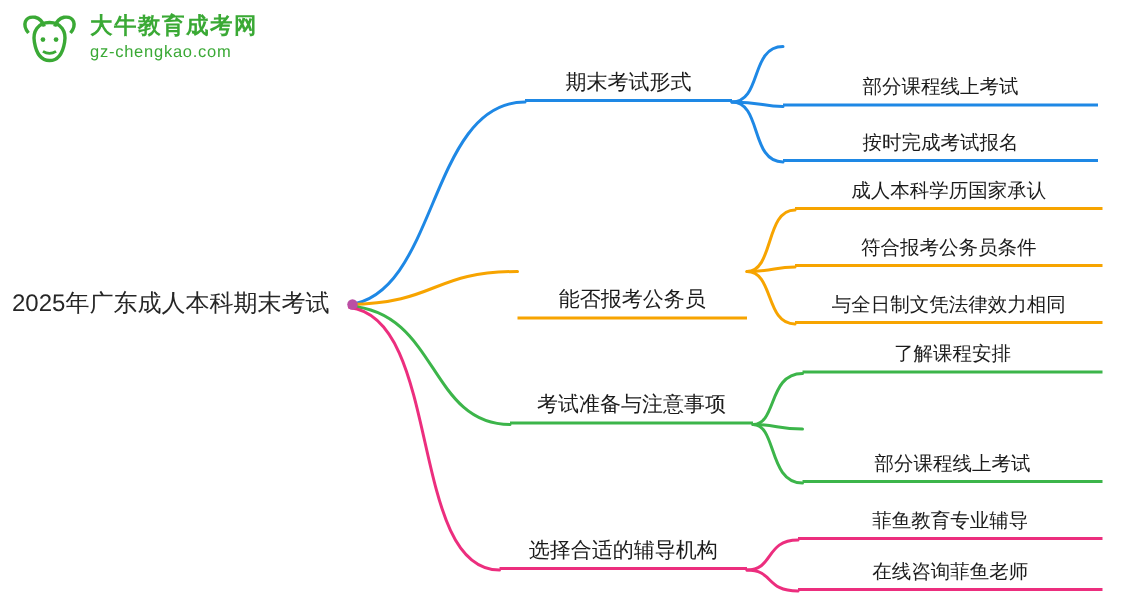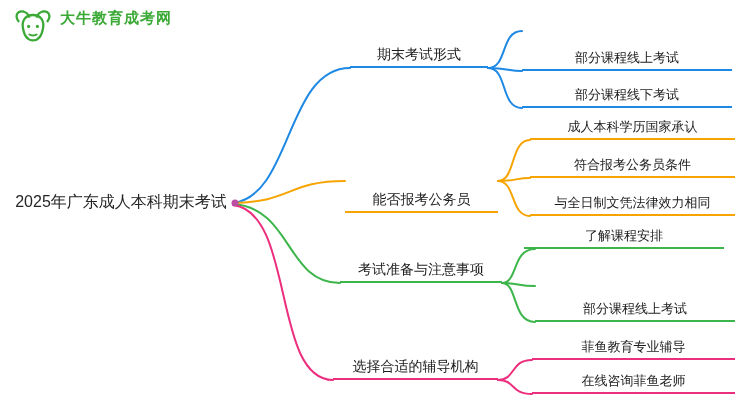--- a/index.html
+++ b/index.html
@@ -15,21 +15,21 @@
   .node {
     position:absolute; height:24px; line-height:21px;
     text-align:center; white-space:nowrap;
     color:#1b1b1b; border-bottom:2px solid #999;
   }
   .branch { font-size:14px; }
   .leaf { font-size:13px; }
 
   .root-label {
     position:absolute; left:8px; top:192px; width:226px;
-    text-align:center; font-size:16px; color:#262626; white-space:nowrap;
+    font-size:16px; color:#262626; white-space:nowrap;
   }
 
   .logo { position:absolute; left:12px; top:8px; display:flex; align-items:flex-start; gap:6px; }
   .logo svg { display:block; }
   .logo-text .name { font-weight:bold; font-size:15px; letter-spacing:1px; line-height:20px; }
   .logo-text .url { font-size:11px; margin-top:1px; letter-spacing:0.5px; }
 </style>
 </head>
 <body>
 
@@ -63,35 +63,36 @@
     <svg width="42" height="42" viewBox="0 0 48 48">
       <path d="M8 16 C3 10 5 3 13 4 C17 5 19 8 20 11" fill="none" stroke-width="2.6" stroke="#3aa935"></path>
       <path d="M40 16 C45 10 43 3 35 4 C31 5 29 8 28 11" fill="none" stroke-width="2.6" stroke="#3aa935"></path>
       <path d="M24 8 C15 8 11 15 12.5 23 C14 32 18 37 24 37 C30 37 34 32 35.5 23 C37 15 33 8 24 8 Z" fill="none" stroke-width="2.6" stroke="#3aa935"></path>
       <circle cx="19" cy="21" r="1.8" fill="#3aa935"></circle>
       <circle cx="29" cy="21" r="1.8" fill="#3aa935"></circle>
       <path d="M19 30 Q24 33 29 30" fill="none" stroke-width="2.2" stroke="#3aa935"></path>
     </svg>
     <div class="logo-text">
       <div class="name" style="color: rgb(58, 169, 53);">大牛教育成考网</div>
+      <div class="url" style="color: rgb(58, 169, 53);">gz-chengkao.com</div>
     </div>
   </div>
 
   <div class="root-label">2025年广东成人本科期末考试</div>
 
   <div class="node branch" style="left: 350px; top: 44px; width: 138px; border-bottom-color: rgb(30, 136, 229);">期末考试形式</div>
   <div class="node leaf" style="left: 522px; top: 47px; width: 210px; border-bottom-color: rgb(30, 136, 229);">部分课程线上考试</div>
-  <div class="node leaf" style="left: 522px; top: 84px; width: 210px; border-bottom-color: rgb(30, 136, 229);">部分课程线下考试</div>
+  <div class="node leaf" style="left: 522px; top: 84px; width: 210px; border-bottom-color: rgb(30, 136, 229);">按时完成考试报名</div>
 
   <div class="node branch" style="left: 345px; top: 157px; width: 153px; border-bottom-color: rgb(247, 164, 0); margin-top: 32px;">能否报考公务员</div>
   <div class="node leaf" style="left: 530px; top: 116px; width: 205px; border-bottom-color: rgb(247, 164, 0);">成人本科学历国家承认</div>
   <div class="node leaf" style="left: 530px; top: 154px; width: 205px; border-bottom-color: rgb(247, 164, 0);">符合报考公务员条件</div>
   <div class="node leaf" style="left: 530px; top: 192px; width: 205px; border-bottom-color: rgb(247, 164, 0);">与全日制文凭法律效力相同</div>
 
   <div class="node branch" style="left: 340px; top: 259px; width: 162px; border-bottom-color: rgb(60, 181, 74);">考试准备与注意事项</div>
-  <div class="node leaf" style="left: 524px; top: 225px; width: 200px; border-bottom-color: rgb(60, 181, 74);">了解课程安排</div>
+  <div class="node leaf" style="left: 535px; top: 225px; width: 200px; border-bottom-color: rgb(60, 181, 74);">了解课程安排</div>
   <div class="node leaf" style="left: 535px; top: 298px; width: 200px; border-bottom-color: rgb(60, 181, 74);">部分课程线上考试</div>
 
   <div class="node branch" style="left: 333px; top: 356px; width: 165px; border-bottom-color: rgb(236, 46, 126);">选择合适的辅导机构</div>
   <div class="node leaf" style="left: 532px; top: 336px; width: 203px; border-bottom-color: rgb(236, 46, 126);">菲鱼教育专业辅导</div>
   <div class="node leaf" style="left: 532px; top: 370px; width: 203px; border-bottom-color: rgb(236, 46, 126);">在线咨询菲鱼老师</div>
 
 </div>
 
 </body></html>

